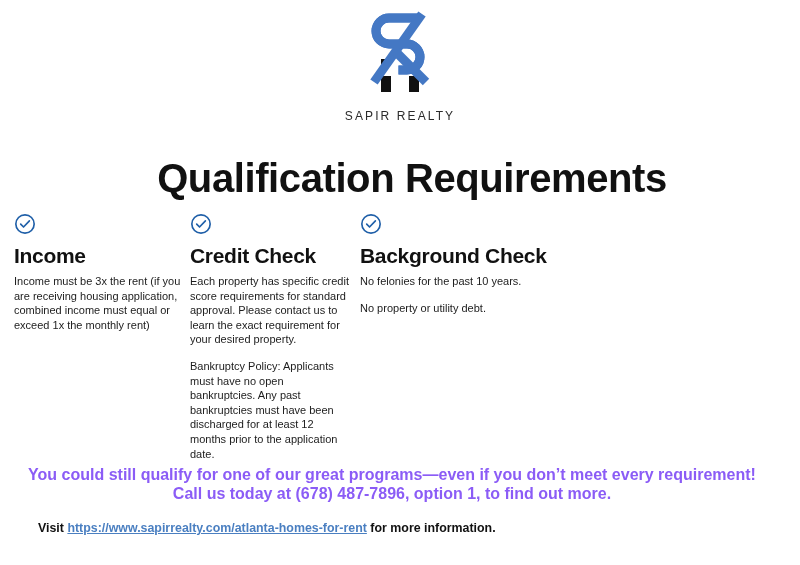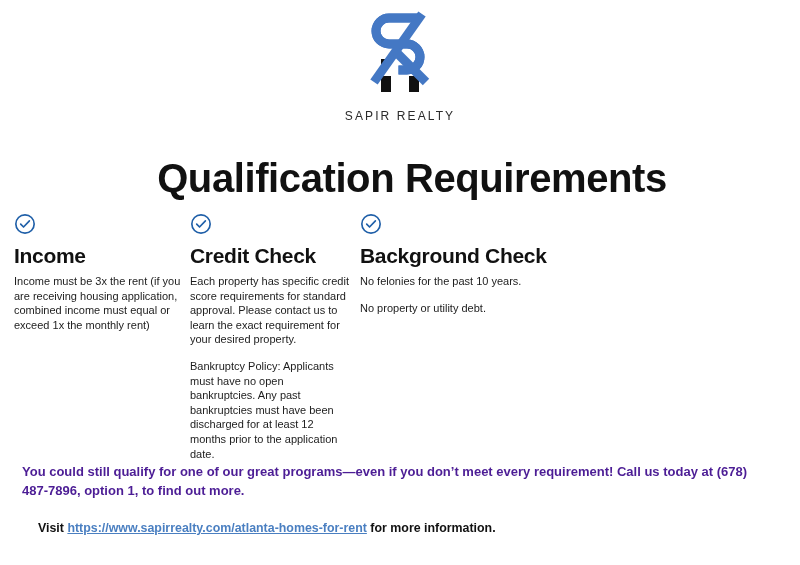--- a/index.html
+++ b/index.html
@@ -98,24 +98,25 @@
   }
   .col-para:last-child { margin-bottom: 0; }
 
   
   .callout {
     position: absolute;
     left: 22px;
     top: 449px;
     width: 740px;
     font-family: "Liberation Sans", sans-serif;
-    font-size: 13px;
+    font-size: 16px;
     font-weight: bold;
     line-height: 19px;
-    color: #4c1d95;
+    color: #8b5cf6;
+    text-align: center;
   }
   .visit-line {
     position: absolute;
     left: 6px;
     top: 507px;
     width: 780px;
     font-family: "Liberation Sans", sans-serif;
     font-size: 12.4px;
     font-weight: bold;
     line-height: 18px;

